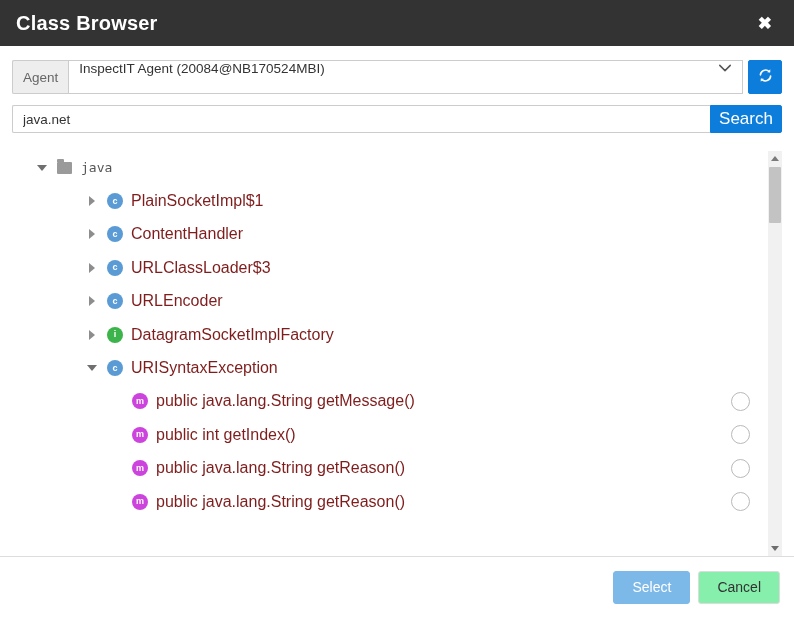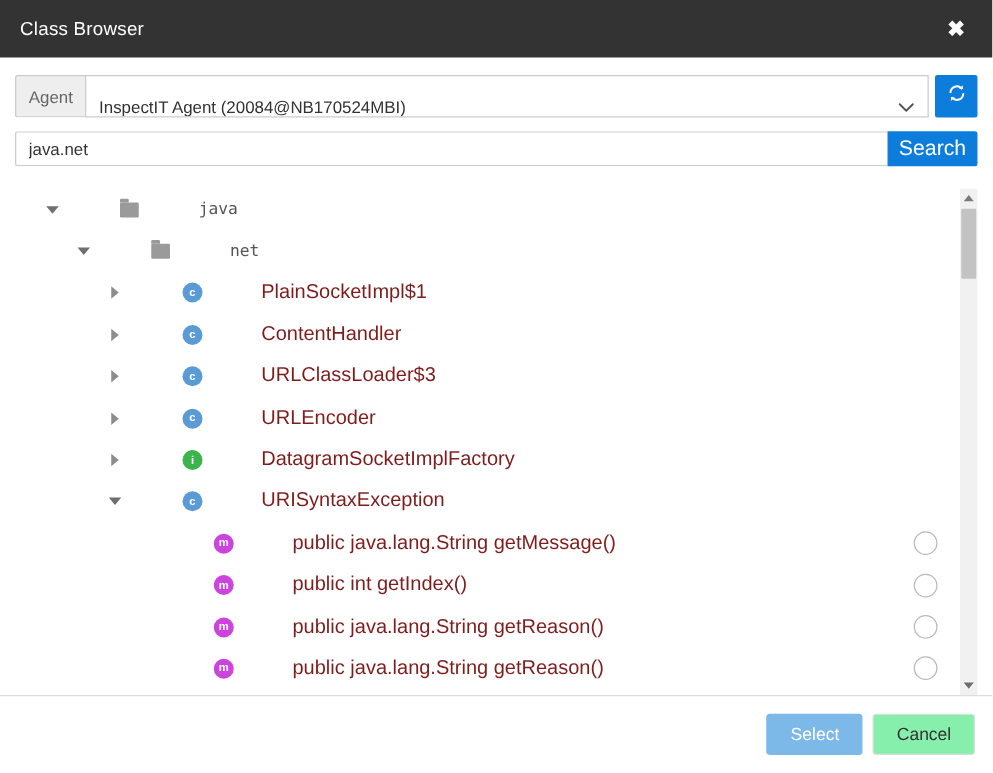--- a/index.html
+++ b/index.html
@@ -23,22 +23,22 @@
   .titlebar {
     height: 46px;
     background: #333333;
     display: flex;
     align-items: center;
     padding: 0 16px;
     flex: 0 0 46px;
   }
   .titlebar-title {
     color: #ffffff;
-    font-size: 15px;
-    font-weight: normal;
+    font-size: 20px;
+    font-weight: bold;
     letter-spacing: 0.2px;
   }
   .titlebar-close {
     margin-left: auto;
     color: #ffffff;
     font-size: 17px;
     font-weight: bold;
     line-height: 1;
     cursor: pointer;
     padding: 4px 6px;
@@ -62,21 +62,21 @@
     align-items: center;
     padding: 0 10px;
     border-radius: 2px 0 0 2px;
     white-space: nowrap;
   }
   .agent-select {
     flex: 1 1 auto;
     border: 1px solid #cccccc;
     background: #ffffff;
     display: flex;
-    align-items: flex-end;
+    align-items: flex-start;
     padding: 0 10px;
     font-size: 13.5px;
     color: #333333;
     position: relative;
     cursor: pointer;
     min-width: 0;
   }
   .agent-select-value {
     flex: 1 1 auto;
     overflow: hidden;
@@ -149,21 +149,20 @@
     flex: 1 1 auto;
     overflow: hidden;
     position: relative;
     padding-right: 6px;
   }
   .node {
     display: flex;
     align-items: center;
     height: 33.4px;
     position: relative;
-    gap: 39px;
   }
   .twisty {
     width: 16px; height: 16px;
     flex: 0 0 16px;
     display: flex;
     align-items: center;
     justify-content: center;
     cursor: pointer;
   }
   .twisty.blank { cursor: default; }
@@ -343,27 +342,20 @@
 
   <div class="tree-wrap">
     <div class="tree" id="tree">
         <div class="node" style="padding-left: 22px;">
           <span class="twisty">
             <span class="tri-down"></span>
           </span>
           <span class="folder-ico"></span>
           <span class="node-label mono">java</span>
         </div>
-        <div class="node" style="padding-left: 47px;">
-          <span class="twisty">
-            <span class="tri-down"></span>
-          </span>
-          <span class="folder-ico"></span>
-          <span class="node-label mono">net</span>
-        </div>
         <div class="node" style="padding-left: 72px;">
           <span class="twisty">
             <span class="tri-right"></span>
           </span>
           <span class="badge badge-class">c</span>
           <span class="node-label">PlainSocketImpl$1</span>
         </div>
         <div class="node" style="padding-left: 72px;">
           <span class="twisty">
             <span class="tri-right"></span>

